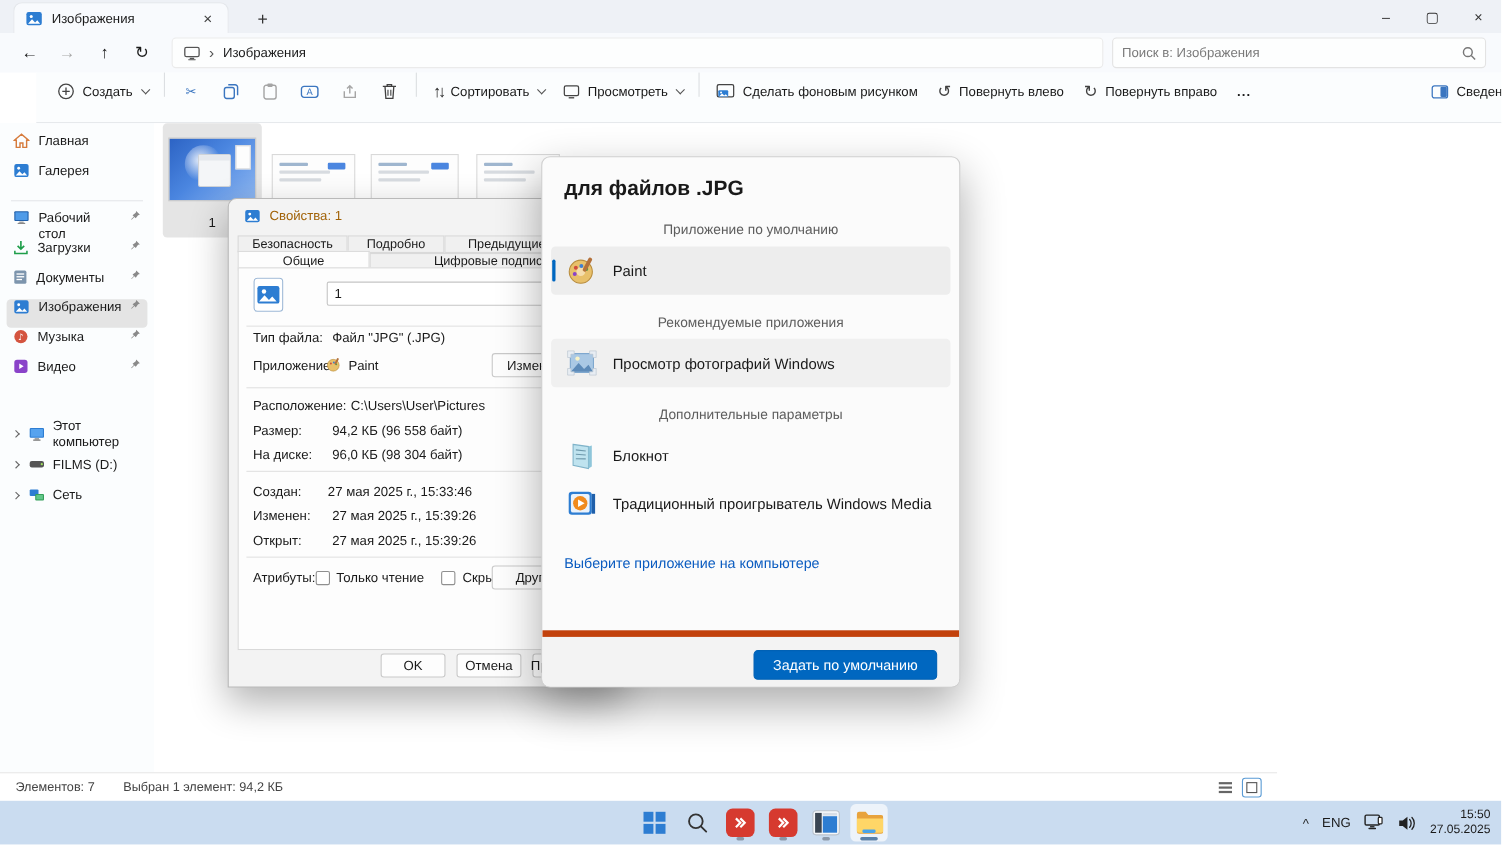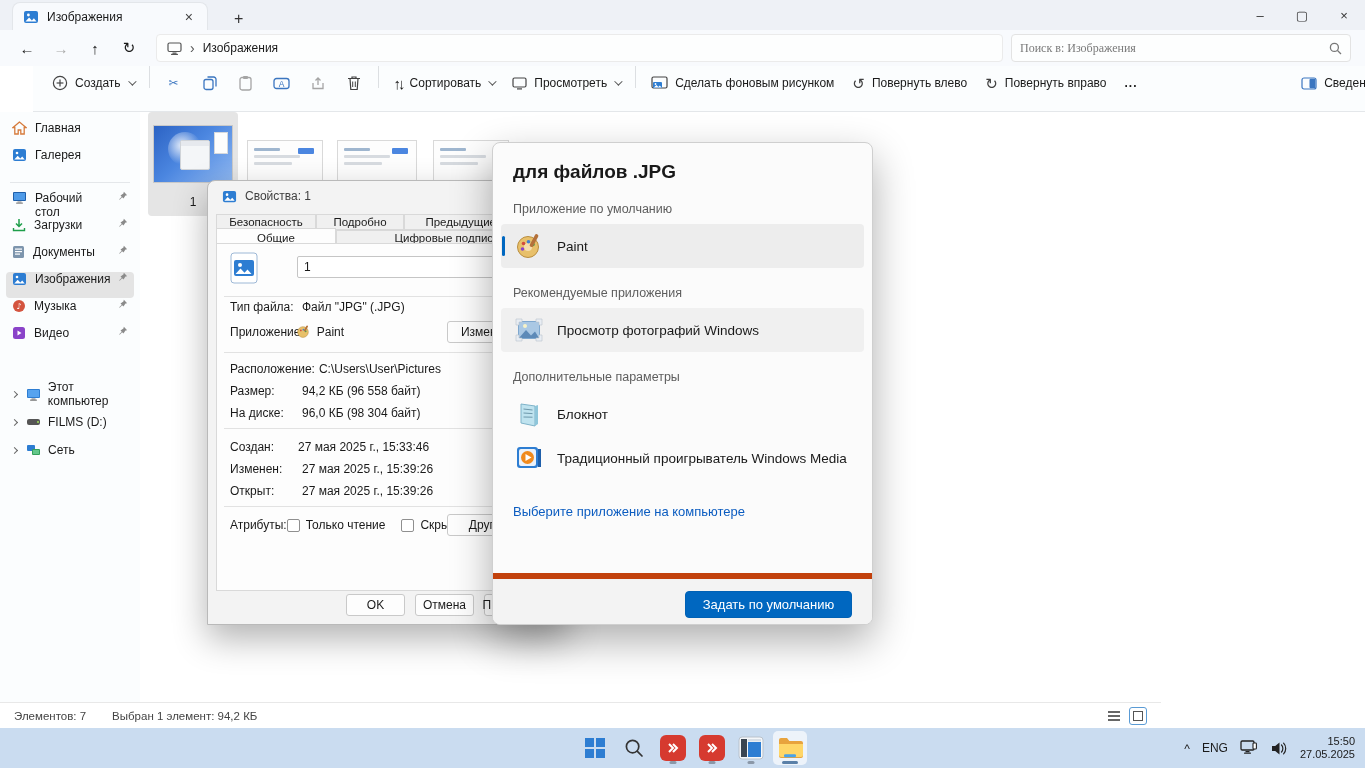--- a/index.html
+++ b/index.html
@@ -14,21 +14,21 @@
   .newtab { margin-left:18px; font-size:16px; color:#333; padding:2px 8px; }
   .wincontrols { position:absolute; right:0; top:0; height:30px; display:flex; }
   .wincontrols span { width:42px; height:30px; display:flex; align-items:center; justify-content:center; color:#333; font-size:13px; }
 
   .addressbar { position:absolute; left:0; top:30px; width:1365px; height:36px; background:#f8fafd; display:flex; align-items:center; }
   .navbtn { width:34px; height:28px; display:flex; align-items:center; justify-content:center; font-size:15px; color:#1a1a1a; border-radius:4px; }
   .navbtn.disabled { color:#a9a9a9; }
   .crumbbar { flex:1; height:28px; margin:0 8px 0 10px; background:#fdfefe; border:1px solid #ebebeb; border-radius:4px; display:flex; align-items:center; padding:0 10px; gap:8px; }
   .crumb-sep { color:#555; font-size:14px; }
   .searchbox { width:340px; height:28px; margin-right:14px; background:#fdfefe; border:1px solid #e3e3e3; border-radius:4px; display:flex; align-items:center; padding:0 8px; }
-  .searchbox input { flex:1; border:none; outline:none; background:transparent; font-size:12px; color:#a21caf; font-family:Liberation Serif, serif; }
+  .searchbox input { flex:1; border:none; outline:none; background:transparent; font-size:12px; color:#a21caf; font-family:Liberation Sans, sans-serif; }
   .searchbox input::placeholder { color:#7a7a7a; }
 
   .toolbar { position:absolute; left:0; top:66px; width:1365px; height:46px; background:#fbfdfe; border-bottom:1px solid #e4e7ea; display:flex; align-items:flex-start; padding:0 10px;margin-left:33px; }
   .tbtn { display:flex; align-items:center; gap:7px; height:34px; padding:0 9px; border-radius:4px; color:#1a1a1a; font-size:12px; white-space:nowrap; }
   .tbtn .glyph { font-size:15px; line-height:1; }
   .chev { width:6px; height:6px; border-right:1.4px solid #555; border-bottom:1.4px solid #555; transform:rotate(45deg) translateY(-2px); display:inline-block; }
   .tb-sep { width:1px; height:22px; background:#dcdfe2; margin:0 6px; }
   .iconbtn { width:36px; height:34px; display:flex; align-items:center; justify-content:center; border-radius:4px; }
   .spacer { flex:1; }
   .blue { color:#3b76c0; } .dark { color:#404040; }
@@ -61,39 +61,39 @@
   .statusbar { position:absolute; left:0; bottom:40px; width:1161px; height:26px; background:#fff; border-top:1px solid #e8e8e8; display:flex; align-items:center; padding:0 14px; gap:26px; font-size:11.5px; color:#444; }
   .viewtoggles { margin-left:auto; display:flex; gap:6px; align-items:center; }
   .vt { width:18px; height:18px; display:flex; align-items:center; justify-content:center; border-radius:3px; }
   .vt.active { border:1.5px solid #5a9bd5; }
   .hamb { width:12px; height:10px; border-top:2px solid #666; border-bottom:2px solid #666; position:relative; }
   .hamb::after{ content:""; position:absolute; left:0; right:0; top:2px; height:2px; background:#666; }
   .sqr { width:10px; height:10px; border:1.6px solid #555; }
 
   
   .props { position:absolute; left:207px; top:180px; width:360px; height:445px; background:#f3f3f3; border:1px solid #b9b9b9; border-radius:8px 8px 0 0; box-shadow:0 14px 34px rgba(0,0,0,.3); z-index:10; font-size:12px; }
-  .props-title { display:flex; align-items:center; gap:8px; height:30px; padding:0 14px; font-size:12px; color:#404040; }
+  .props-title { display:flex; align-items:center; gap:8px; height:30px; padding:0 14px; font-size:12px; color:#a16207; }
   .ptabs { position:absolute; left:8px; top:33px; right:8px; }
   .ptab-row { display:flex; }
   .ptab { padding:2px 12px; height:16px; font-size:11.5px; background:#f0f0f0; border:1px solid #d9d9d9; display:flex; align-items:center; justify-content:center; color:#1a1a1a; }
   .ptab.active { background:#fdfdfd; border-bottom:none; height:18px; margin-top:-2px; font-weight:400; }
   .ppage { position:absolute; left:8px; top:62px; right:8px; height:348px; background:#fdfdfd; border:1px solid #d9d9d9; }
   .prow { position:absolute; left:13px; right:10px; display:flex; align-items:center; }
   .plabel { min-width:68px; color:#1a1a1a; }
   .psep { position:absolute; left:7px; right:7px; height:1px; background:#e2e2e2; }
   .pfield { position:absolute; left:80px; top:12px; width:252px; height:22px; border:1px solid #c5c5c5; border-radius:2px; background:#fff; font-size:12px; padding:0 6px; font-family:"Liberation Sans",sans-serif; outline:none; color:#1a1a1a; }
   .w32btn { height:22px; min-width:88px; background:#fdfdfd; border:1px solid #c9c9c9; border-radius:3px; font-size:12px; color:#1a1a1a; display:flex; align-items:center; justify-content:center; font-family:"Liberation Sans",sans-serif; }
   .pcheck { width:13px; height:13px; border:1px solid #8f8f8f; border-radius:2px; background:#fff; margin-right:6px; flex:none; }
   .props-actions { position:absolute; left:0; right:0; bottom:8px; height:22px; }
   .props-actions .w32btn { position:absolute; width:59px; min-width:59px; }
 
   
   .picker { position:absolute; left:492px; top:142px; width:381px; height:483px; background:#fbfbfb; border:1px solid #cfcfcf; border-radius:8px; box-shadow:0 16px 40px rgba(0,0,0,.32); z-index:20; overflow:hidden; }
   .picker-title { margin:16px 20px 0; font-size:19px; font-weight:bold; color:#191919; line-height:25px; }
-  .section-label { margin:18px 20px 8px; font-size:12.5px; color:#5d5d5d; }
+  .section-label { margin:18px 20px 8px; font-size:12.5px; color:#5d5d5d;text-align:center; }
   .app-row { display:flex; align-items:center; gap:14px; height:44px; margin:0 8px; padding:0 14px; border-radius:4px; position:relative; font-size:13.5px; color:#191919; }
   .app-row.sel { background:#ededed; }
   .app-row.hl { background:#f0f0f0; }
   .sel-bar { position:absolute; left:1px; top:12px; width:3px; height:20px; border-radius:2px; background:#0067c0; }
   .app-ico { width:28px; height:28px; flex:none; position:relative; }
   .choose-link { margin:24px 20px 0; font-size:13px; color:#0b5cc0; }
   .picker-footer { position:absolute; left:0; right:0; bottom:0; height:51px; background:#f3f3f3; border-top:6px solid #c2410c; }
   .primary-btn { position:absolute; right:20px; top:12px; width:167px; height:27px; background:#0067c0; color:#fff; border:1px solid #0061b5; border-radius:4px; font-size:13px; display:flex; align-items:center; justify-content:center; }
 
   

